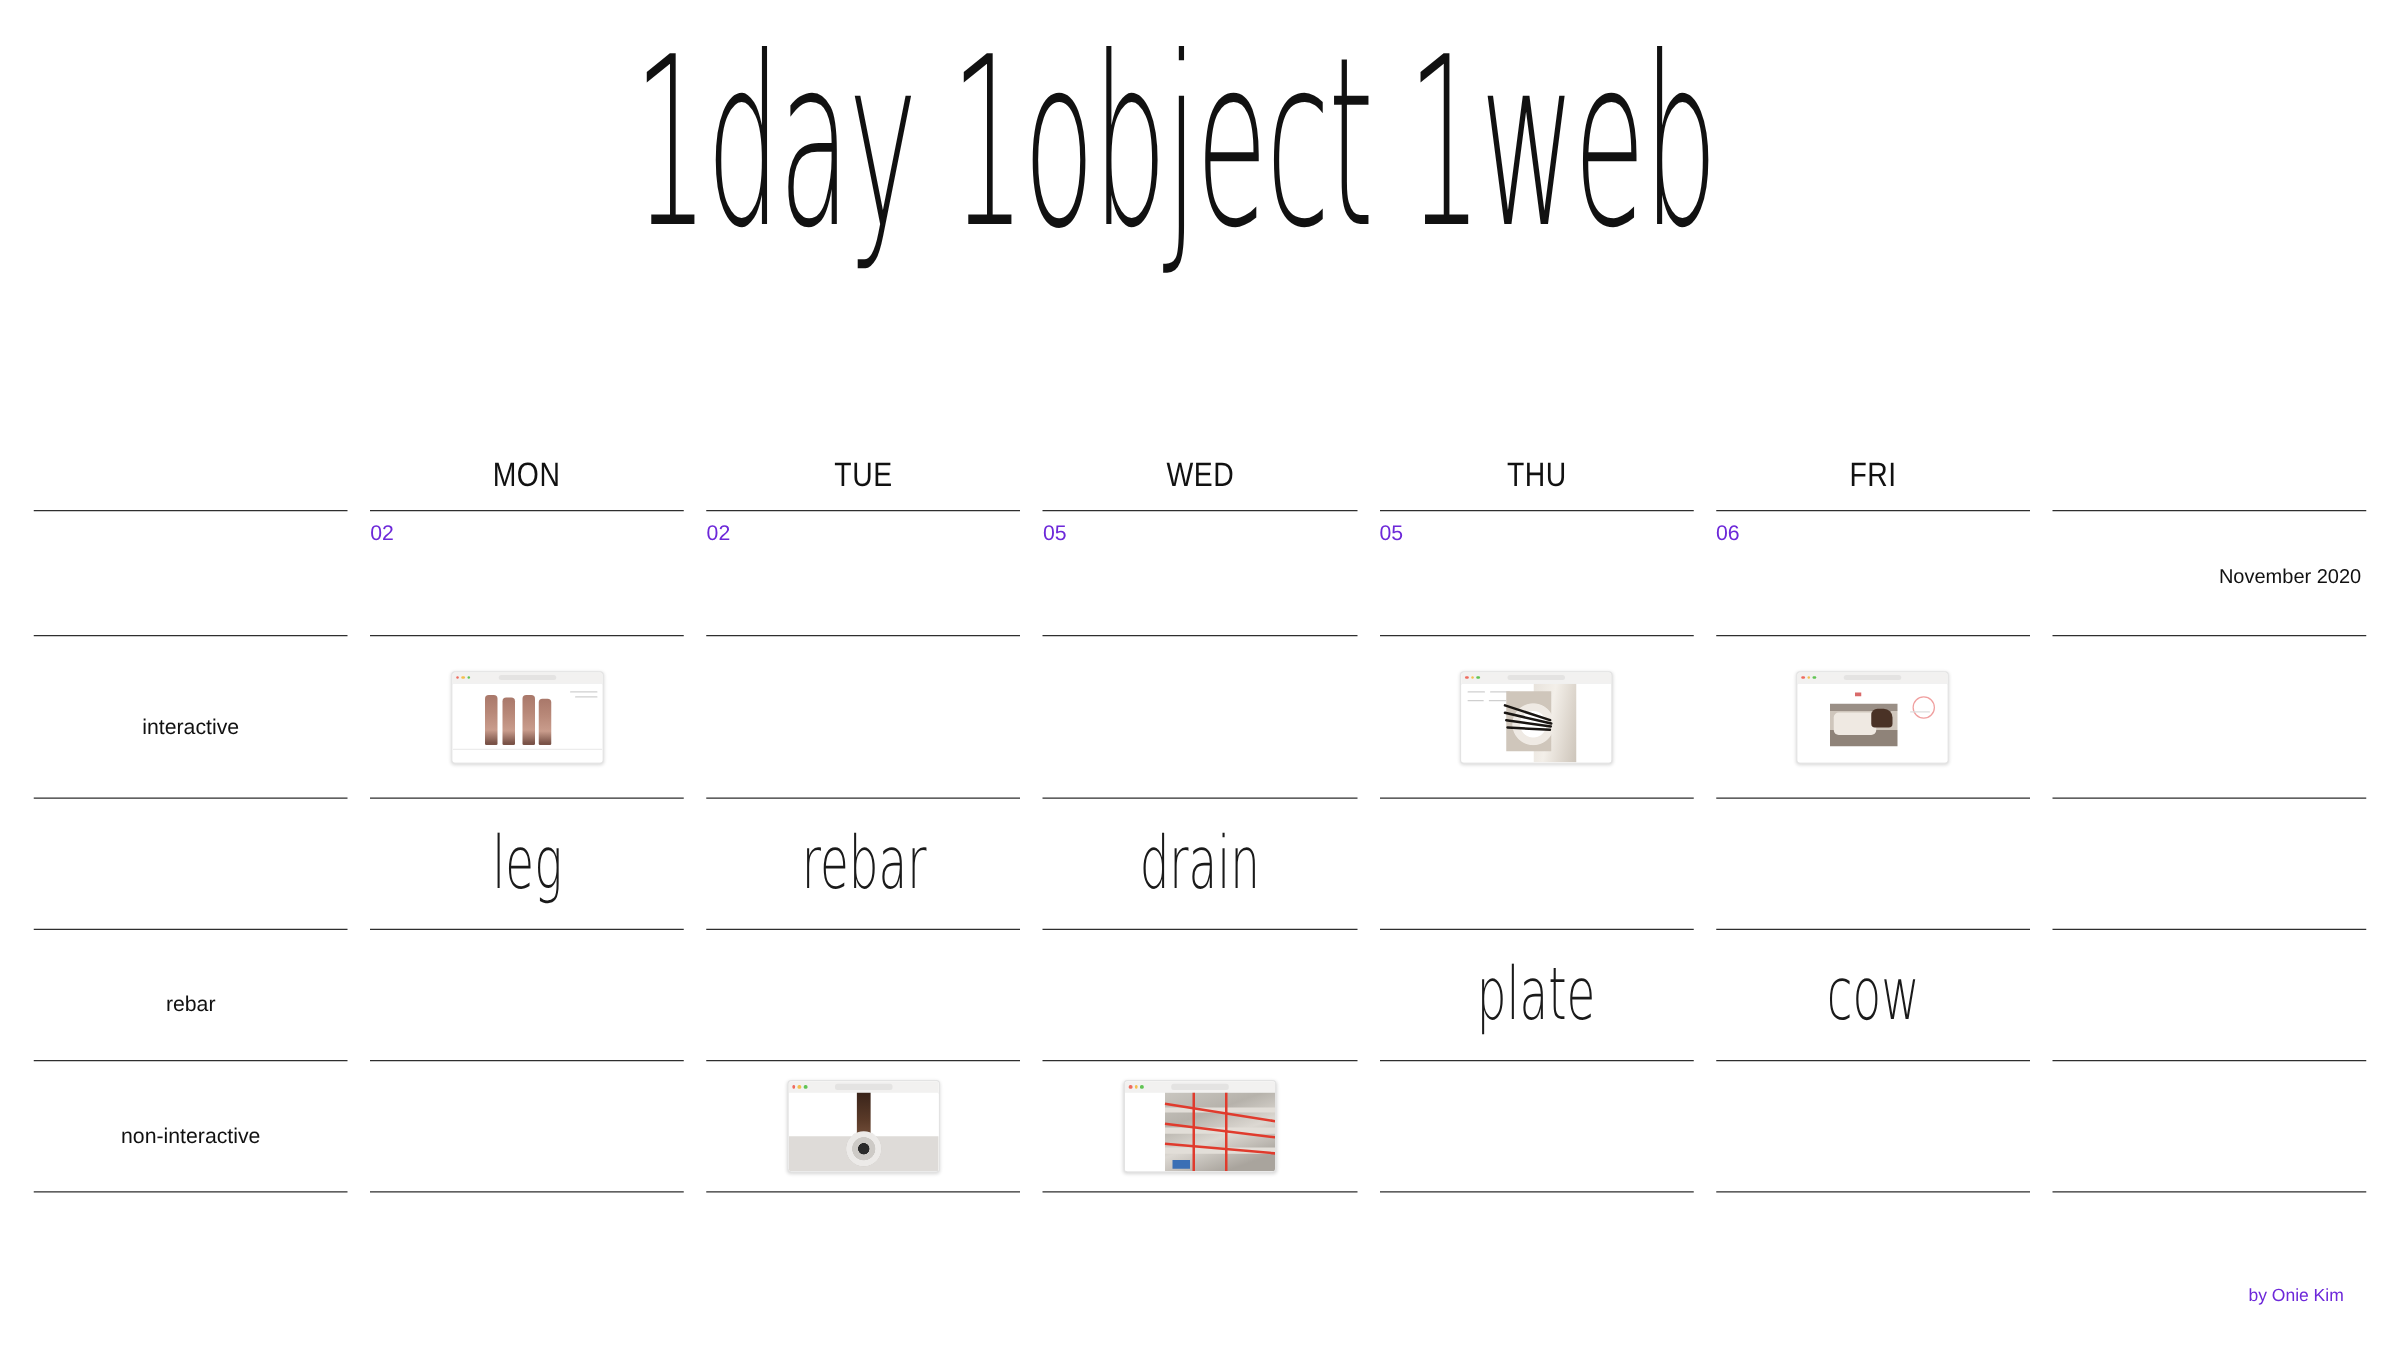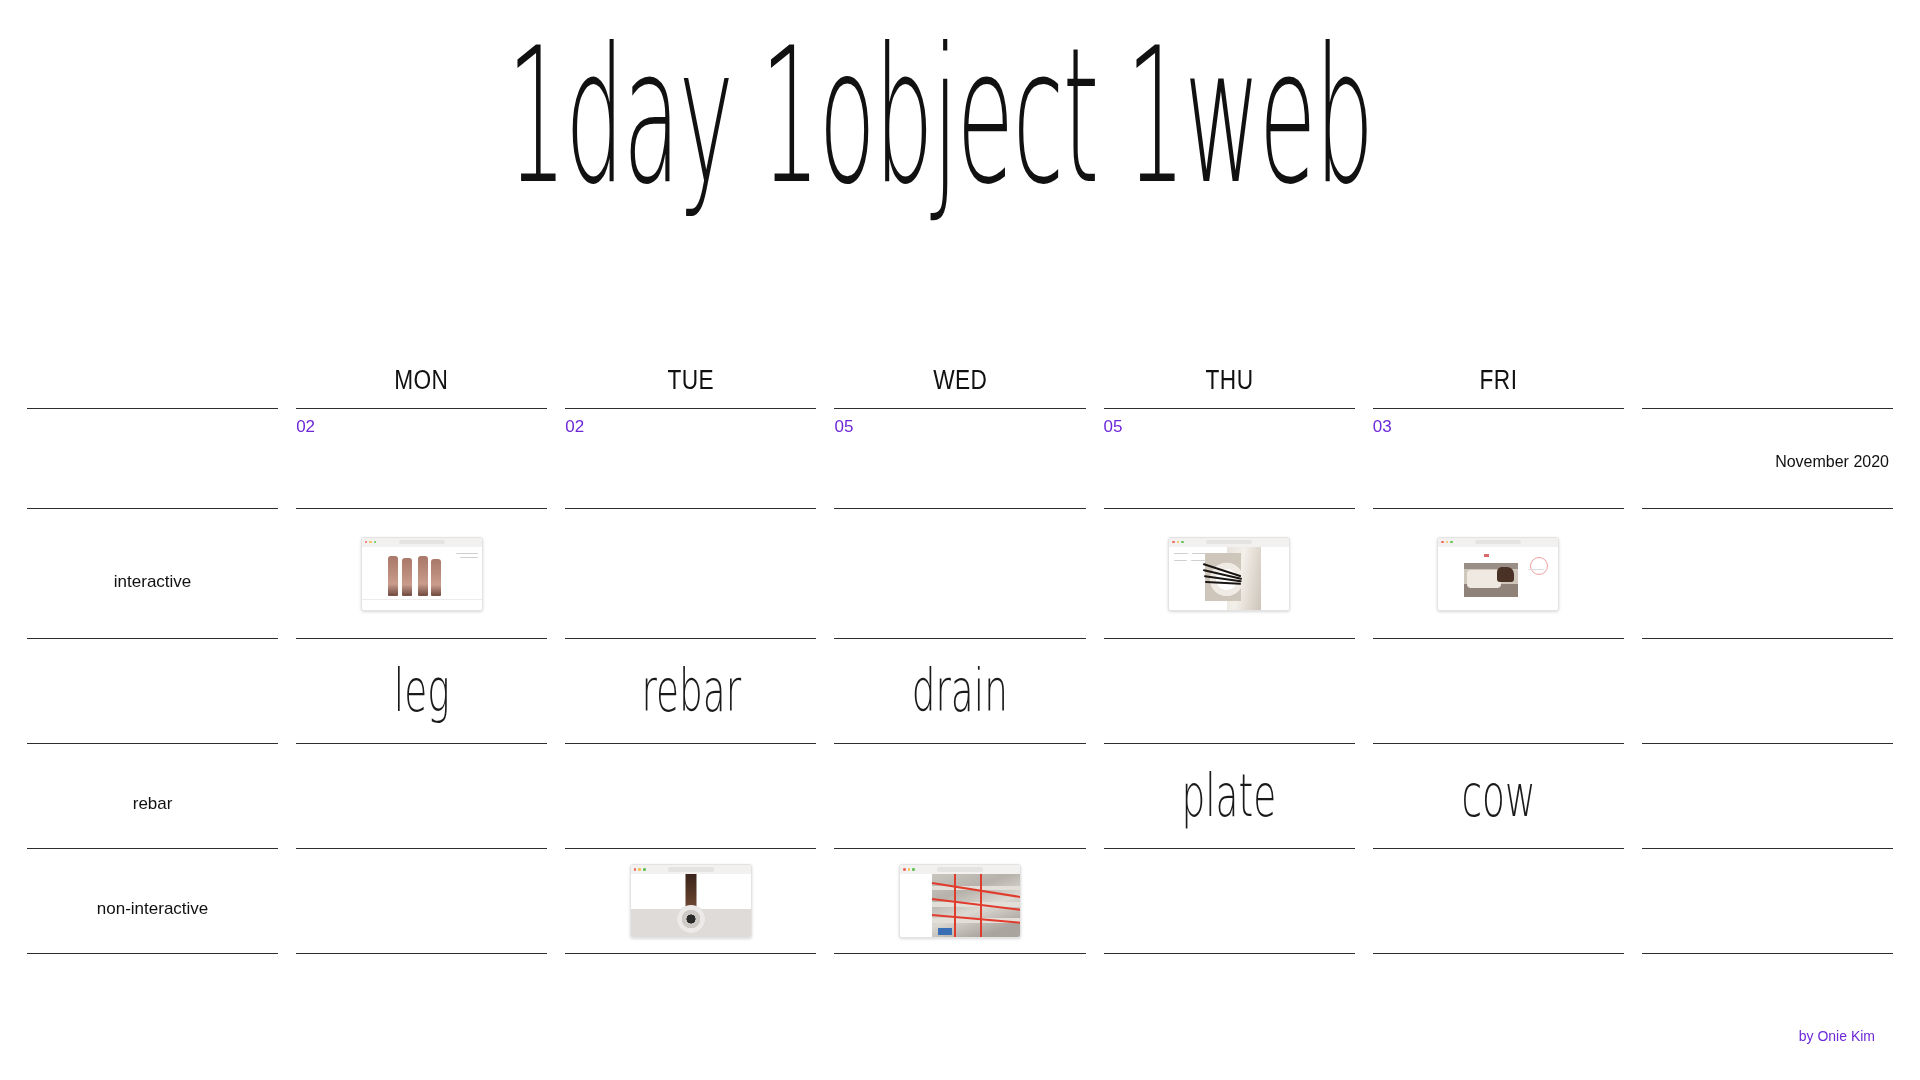--- a/index.html
+++ b/index.html
@@ -184,21 +184,21 @@
     <div class="cell rule">
       <div class="datenum">02</div>
     </div>
     <div class="cell rule">
       <div class="datenum">05</div>
     </div>
     <div class="cell rule">
       <div class="datenum">05</div>
     </div>
     <div class="cell rule">
-      <div class="datenum">03</div>
+      <div class="datenum">06</div>
     </div>
     <div class="cell rule">
       <div class="month">November 2020</div>
     </div>
   </div>
 
   <div class="grid r-inter">
     <div class="cell rule">
       <div class="rowlabel">interactive</div>
     </div>

